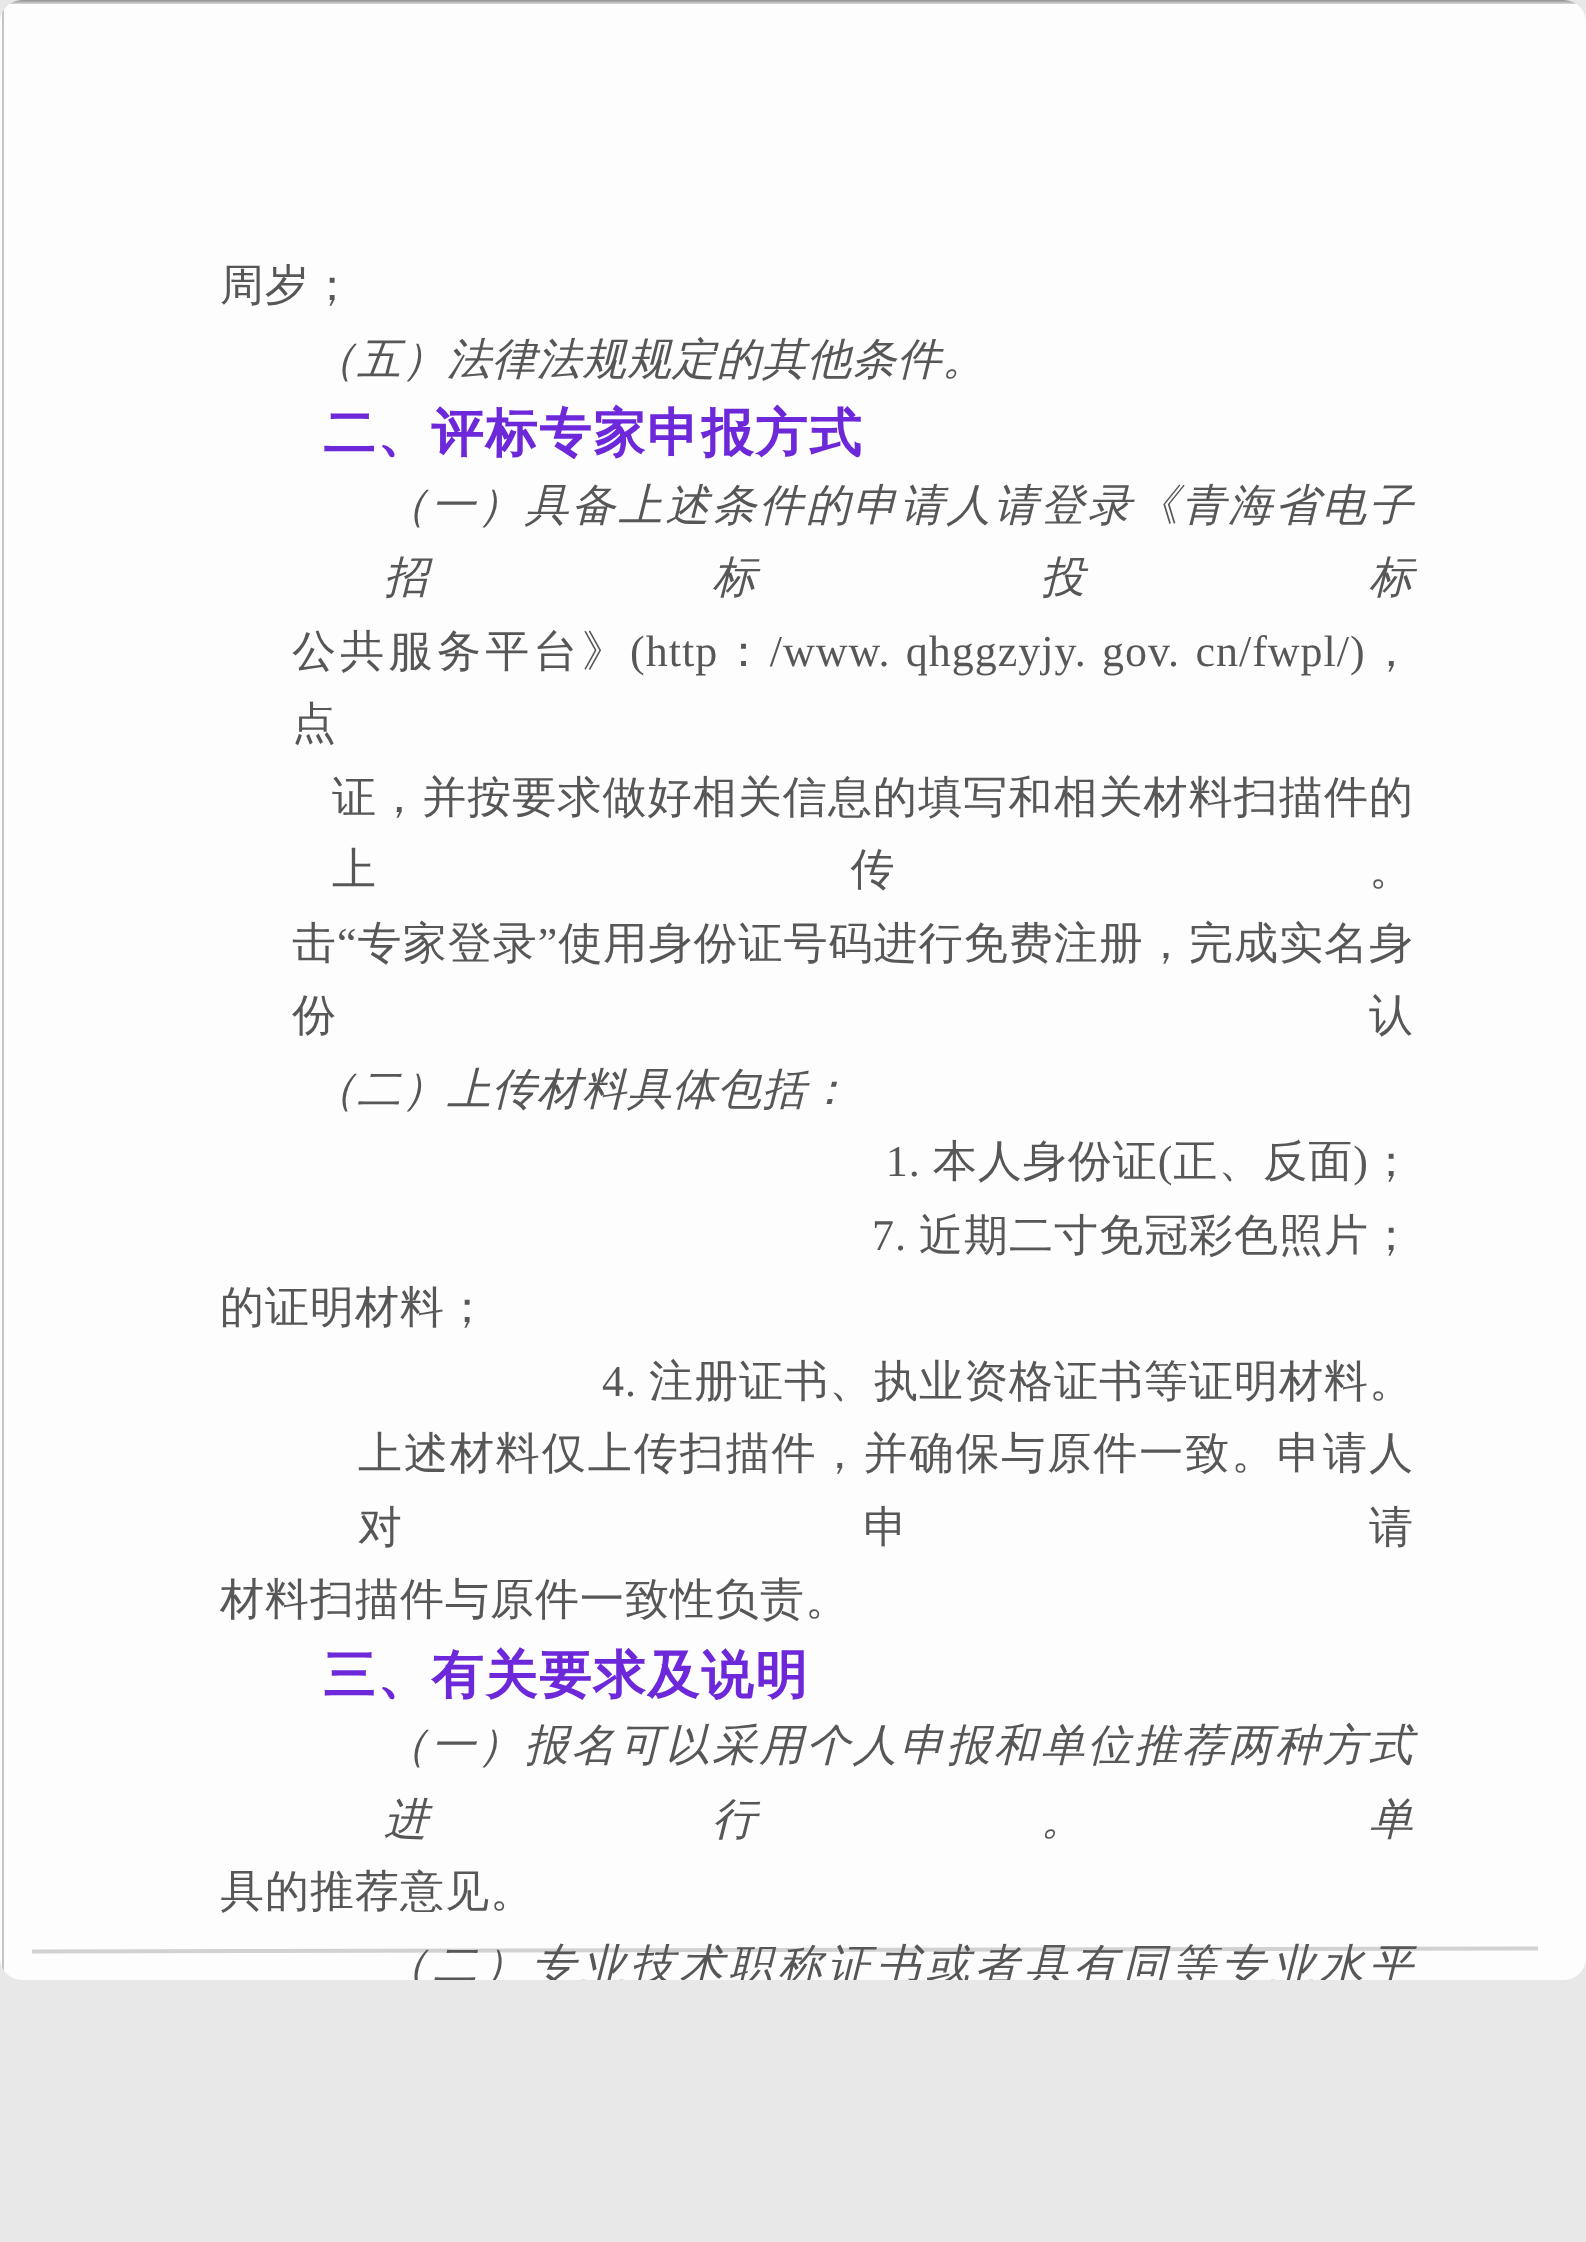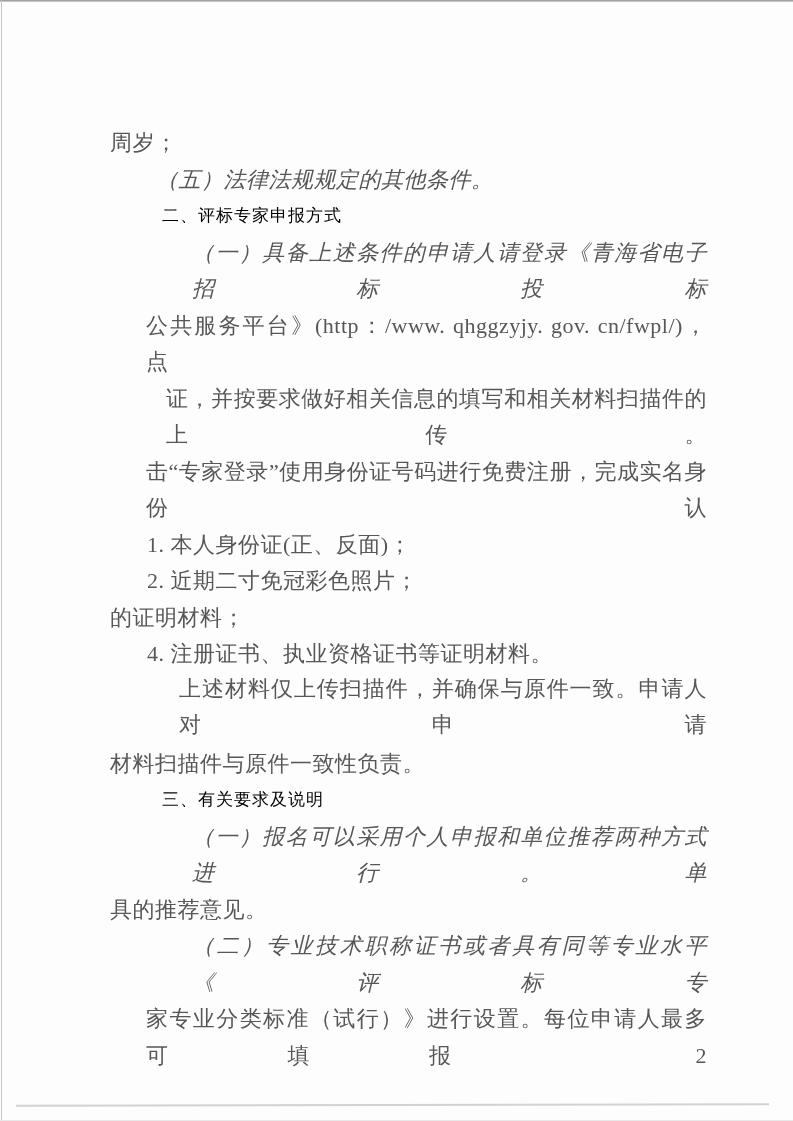--- a/index.html
+++ b/index.html
@@ -4,24 +4,25 @@
 <style>
   html, body {
     margin: 0;
     padding: 0;
     background: #e8e8e8;
     font-family: "Liberation Serif", "DejaVu Serif", serif;
   }
   .page {
     position: relative;
     width: 793px;
-    height: 1120px;
+    height: 990px;
     background: #fdfdfd;
     overflow: hidden;
     margin: 0 auto;
+    border-radius: 11px;
   }
   
   .edge-top {
     position: absolute;
     top: 0; left: 0; right: 0;
     height: 2px;
     background: linear-gradient(#8f8f8f, #d9d9d9);
   }
   .edge-left {
     position: absolute;
@@ -51,49 +52,50 @@
     white-space: pre;
   }
   .j {
     white-space: normal;
     text-align: justify;
     text-align-last: justify;
     margin-left: 36px;
   }
   .heading {
     font-family: "Liberation Sans", "DejaVu Sans", sans-serif;
-    font-weight: 400;
-    font-size: 17px;
-    color: #000000;
+    font-weight: 700;
+    font-size: 26px;
+    color: #6d28d9;
     letter-spacing: 1px;
   }
   .i-paren { padding-left: 46px; font-style: italic; }  
   .i-head  { padding-left: 52px; }  
-  .i-num   { padding-left: 37px; }  
-  .i-mid   { padding-left: 33px; font-family: Liberation Mono, monospace; }  
+  .i-num   { padding-left: 37px; text-align: right; }  
+  .i-mid   { padding-left: 33px; }  
   .i-sm    { padding-left: 20px; }  
 </style>
 </head>
 <body>
 
 <div class="page">
   <div class="edge-top"></div>
   <div class="edge-left"></div>
   <div class="edge-bottom"></div>
 
   <div class="content">
     <div class="line">周岁；</div>
     <div class="line i-paren">（五）法律法规规定的其他条件。</div>
     <div class="line heading i-head">二、评标专家申报方式</div>
     <div class="line i-paren j">（一）具备上述条件的申请人请登录《青海省电子招标投标</div>
     <div class="line j">公共服务平台》(http：/www. qhggzyjy. gov. cn/fwpl/)，点</div>
     <div class="line i-sm j">证，并按要求做好相关信息的填写和相关材料扫描件的上传。</div>
     <div class="line j">击“专家登录”使用身份证号码进行免费注册，完成实名身份认</div>
+    <div class="line i-paren">（二）上传材料具体包括：</div>
     <div class="line i-num">1. 本人身份证(正、反面)；</div>
-    <div class="line i-num">2. 近期二寸免冠彩色照片；</div>
+    <div class="line i-num">7. 近期二寸免冠彩色照片；</div>
     <div class="line">的证明材料；</div>
     <div class="line i-num">4. 注册证书、执业资格证书等证明材料。</div>
     <div class="line i-mid j">上述材料仅上传扫描件，并确保与原件一致。申请人对申请</div>
     <div class="line">材料扫描件与原件一致性负责。</div>
     <div class="line heading i-head">三、有关要求及说明</div>
     <div class="line i-paren j">（一）报名可以采用个人申报和单位推荐两种方式进行。单</div>
     <div class="line">具的推荐意见。</div>
     <div class="line i-paren j">（二）专业技术职称证书或者具有同等专业水平《评标专</div>
     <div class="line j">家专业分类标准（试行）》进行设置。每位申请人最多可填报 2</div>
 

